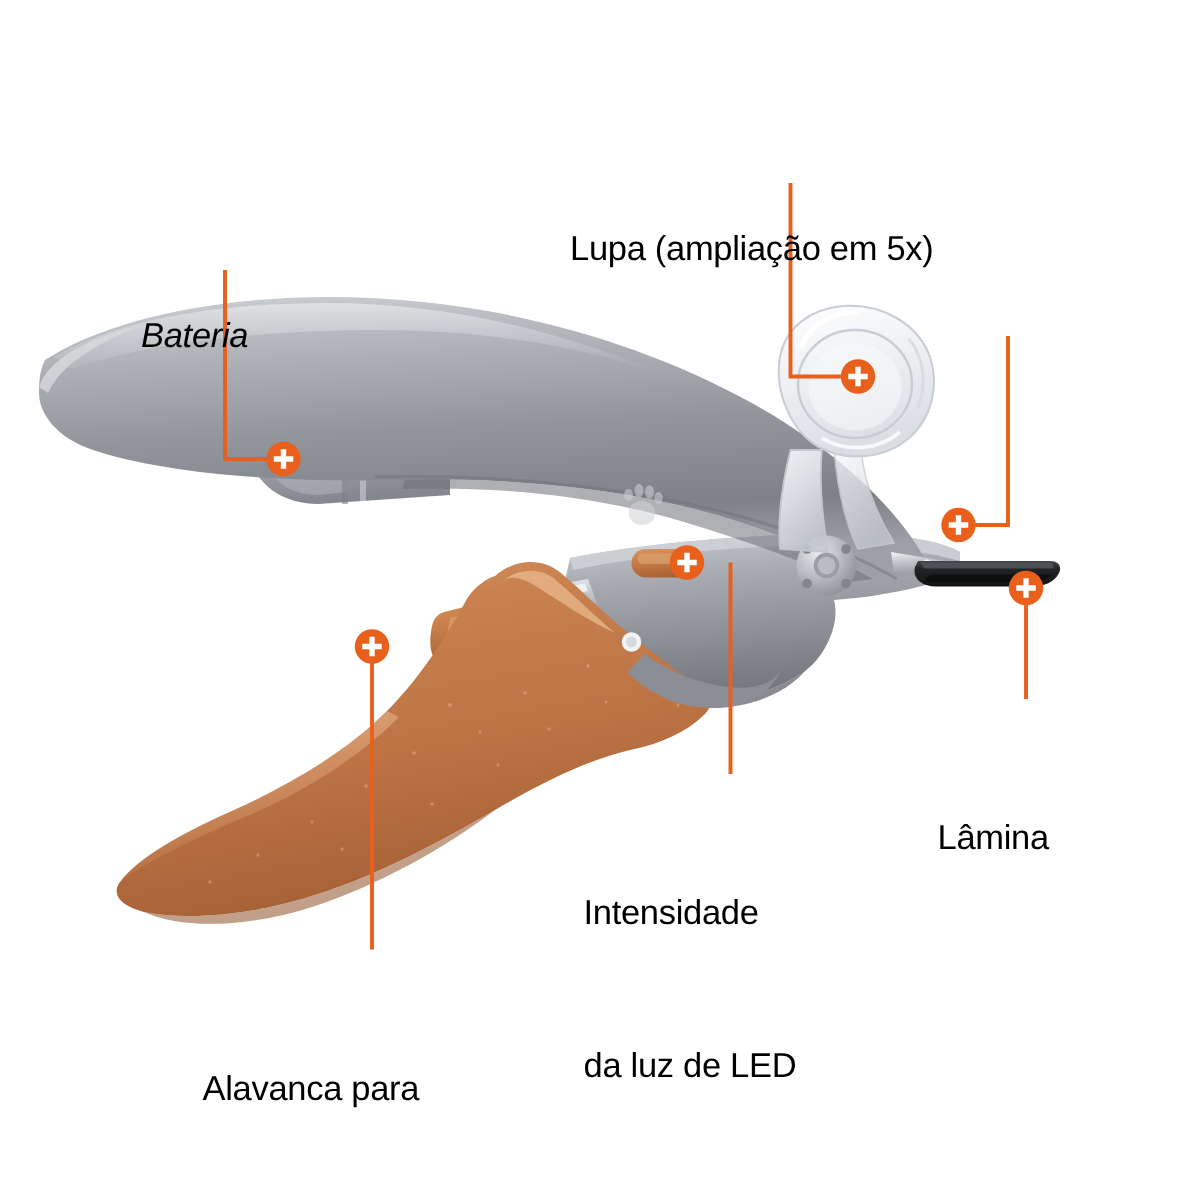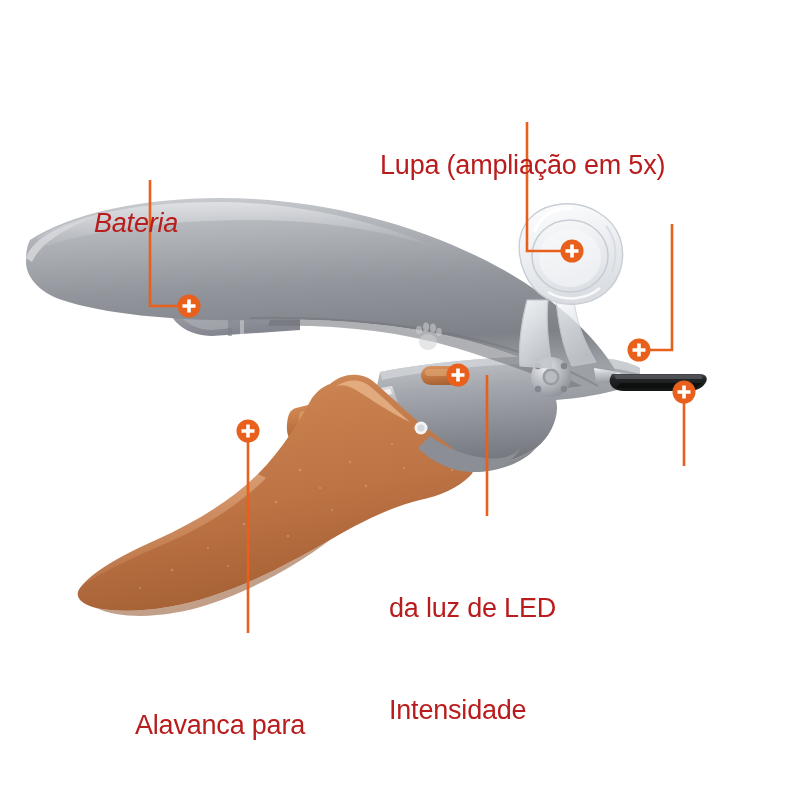--- a/index.html
+++ b/index.html
@@ -19,23 +19,23 @@
     overflow: hidden;
   }
   #artboard {
     position: absolute;
     inset: 0;
     width: 800px;
     height: 800px;
   }
   .callout-label {
     position: absolute;
-    color: #b91c1c;
+    color: #000000;
     font-family: "Liberation Sans", sans-serif;
-    font-size: 27px;
+    font-size: 23px;
     line-height: 34px;
     letter-spacing: -0.2px;
     white-space: pre;
     font-weight: 400;
   }
   .lbl-bateria     { left: 94px;  top: 138px; font-style: italic; }
   .lbl-lupa        { left: 380px; top: 80px;  }
   .lbl-luzled      { left: 599px; top: 184px; }
   .lbl-lamina      { left: 625px; top: 473px; }
   .lbl-intensidade { left: 389px; top: 523px; }
@@ -330,24 +330,27 @@
 
   <div class="callout-label lbl-bateria">
     <span class="lbl-line">Bateria</span>
   </div>
 
   <div class="callout-label lbl-lupa">
     <span class="lbl-line">Lupa (ampliação em 5x)</span>
   </div>
 
 
+  <div class="callout-label lbl-lamina">
+    <span class="lbl-line">Lâmina</span>
+  </div>
 
   <div class="callout-label lbl-intensidade">
+    <span class="lbl-line">Intensidade</span>
     <span class="lbl-line">da luz de LED</span>
-    <span class="lbl-line">Intensidade</span>
   </div>
 
   <div class="callout-label lbl-alavanca">
     <span class="lbl-line">Alavanca para</span>
     
   </div>
 
 </div>
 
 </body></html>

